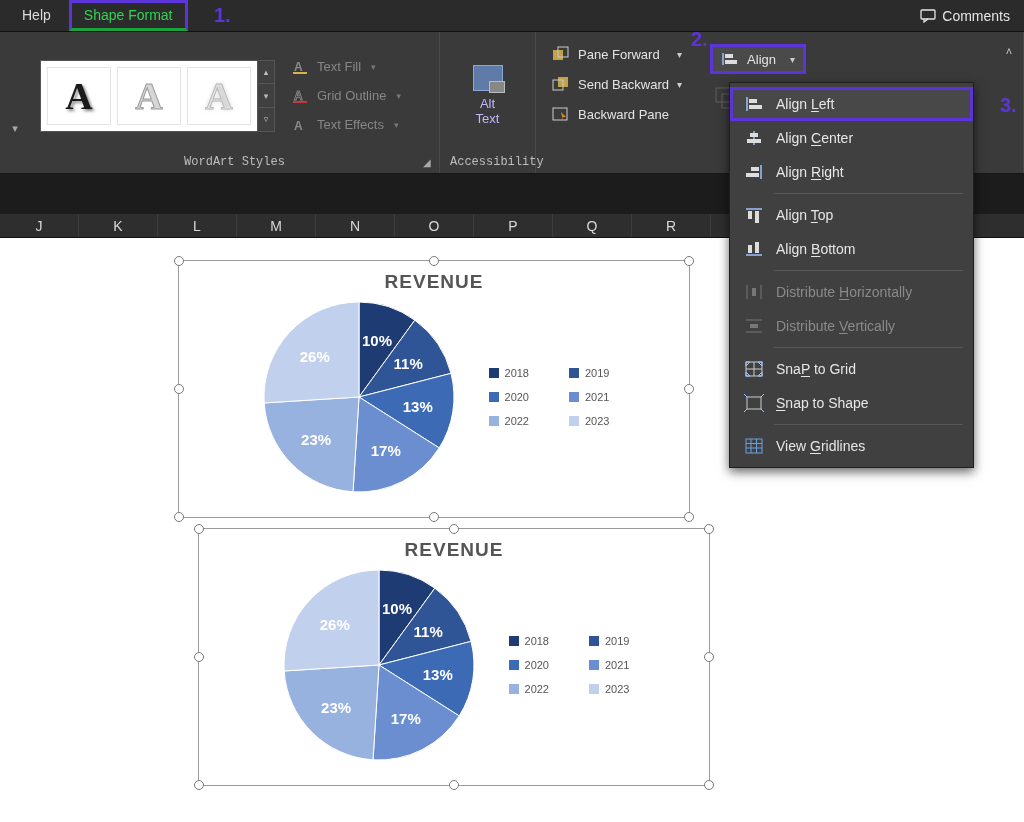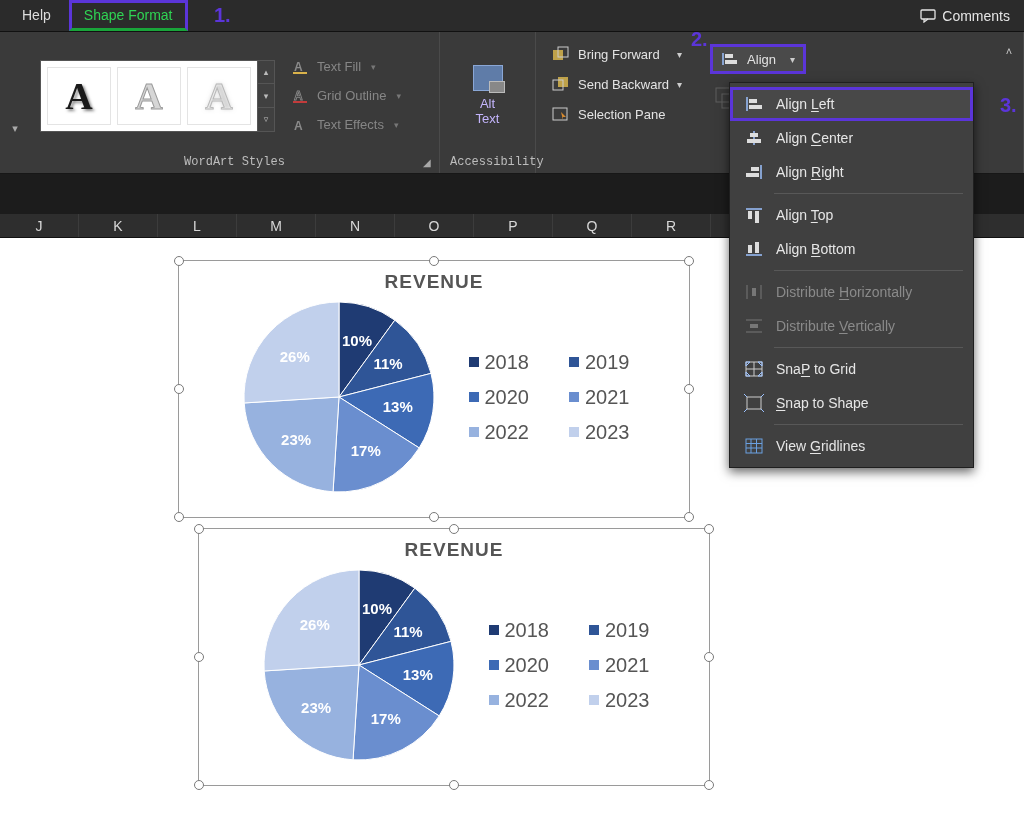--- a/index.html
+++ b/index.html
@@ -266,21 +266,21 @@
   .slice-label{
     position:absolute;
     color:#fff; font-size:15px; font-weight:600;
     transform:translate(-50%,-50%);
     pointer-events:none;
   }
   .legend{
     display:grid;
     grid-template-columns: repeat(2, auto);
     gap:12px 40px;
-    font-size:20px;
+    font-size:11px;
     color:#555;
   }
   .legend-item{ display:flex; align-items:center; gap:6px;}
   .swatch{ width:10px; height:10px;}
 </style>
 </head>
 <body>
 
 <div class="tabstrip">
   <div class="tabs-left">
@@ -360,37 +360,37 @@
   </div>
 
   <div class="group group-arrange" style="flex:1">
     <div class="group-body">
       <div class="arrange-col">
         <div class="rbtn">
           <svg width="18" height="16">
               <rect x="1" y="4" width="10" height="10" fill="#bfa24a"></rect>
               <rect x="6" y="1" width="10" height="10" fill="none" stroke="#ccc"></rect>
             </svg>
-          <span>Bring Forward</span>
+          <span>Pane Forward</span>
             <span class="caret">▾</span>
         </div>
         <div class="rbtn">
           <svg width="18" height="16">
               <rect x="6" y="1" width="10" height="10" fill="#bfa24a"></rect>
               <rect x="1" y="4" width="10" height="10" fill="none" stroke="#ccc"></rect>
             </svg>
           <span>Send Backward</span>
             <span class="caret">▾</span>
         </div>
         <div class="rbtn">
           <svg width="18" height="16">
               <rect x="1" y="2" width="14" height="12" fill="none" stroke="#ccc"></rect>
               <path d="M 9 6 L14 11 L11 11 L11 14" fill="#d98b2e"></path>
             </svg>
-          <span>Selection Pane</span>
+          <span>Backward Pane</span>
         </div>
       </div>
       <div class="arrange-right">
         <div class="rbtn align-split">
           <svg width="18" height="16">
               <line x1="2" y1="2" x2="2" y2="14" stroke="#9cc2ff" stroke-width="1.5"></line>
               <rect x="4" y="3" width="8" height="4" fill="#ddd"></rect>
               <rect x="4" y="9" width="12" height="4" fill="#ddd"></rect>
             </svg>
           <span>Align</span>

